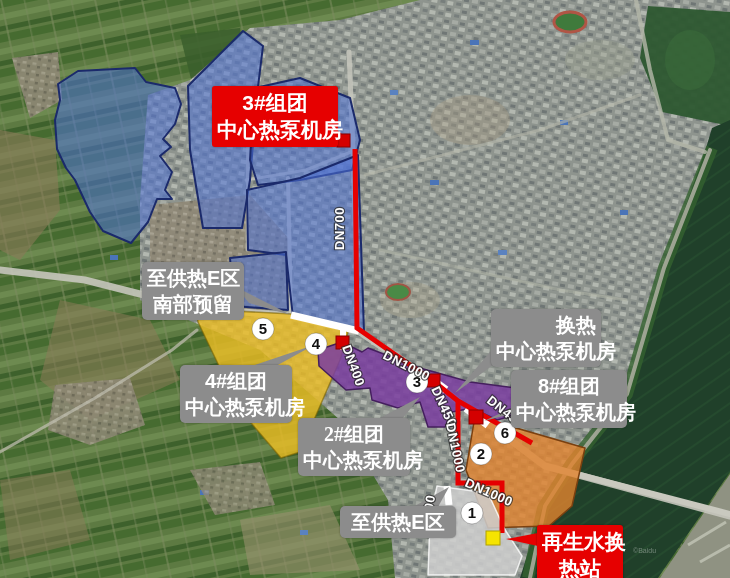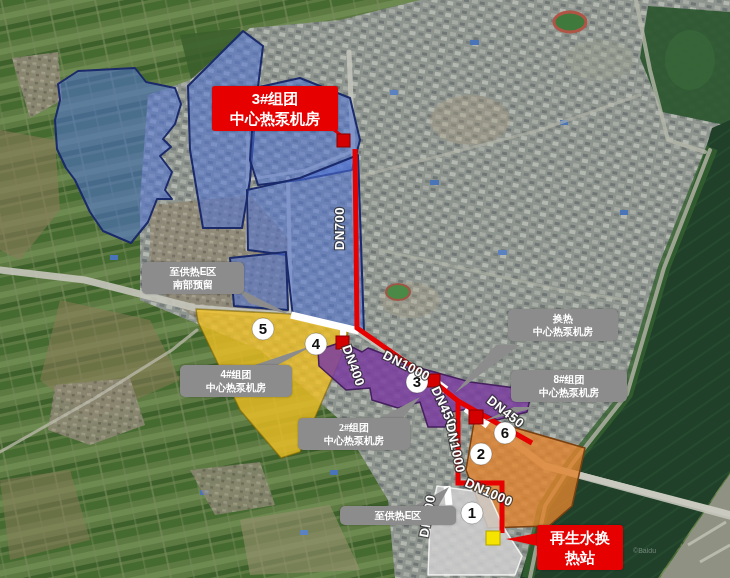--- a/index.html
+++ b/index.html
@@ -2,23 +2,23 @@
 <html><head>
 <meta charset="utf-8">
 <style>
   html,body{margin:0;padding:0;background:#222;}
   .stage{position:relative;width:730px;height:578px;overflow:hidden;
          font-family:"Liberation Sans","DejaVu Sans",sans-serif;}
   .stage svg{position:absolute;left:0;top:0;}
   .callout{position:absolute;color:#fff;font-weight:bold;text-align:center;
            line-height:1.3;z-index:5;}
   .callout span{display:block;white-space:nowrap;}
-  .callout.gray{background:#8c8c8c;border-radius:5px;font-size:10px;padding:3px 5px;
+  .callout.gray{background:#8c8c8c;border-radius:5px;font-size:20px;padding:3px 5px;
                 box-shadow:0 0 2px rgba(0,0,0,.35);}
-  .callout.red{background:#e60000;border-radius:3px;font-size:15px;padding:3px 5px;
+  .callout.red{background:#e60000;border-radius:3px;font-size:21px;padding:3px 5px;
                box-shadow:0 0 2px rgba(0,0,0,.4);}
   .watermark{position:absolute;left:633px;top:547px;font-size:7px;
              color:rgba(255,255,255,.35);z-index:4;}
   .dnlabel{font-size:13px;font-weight:bold;fill:#fff;stroke:rgba(40,40,40,.75);
            stroke-width:2.4px;paint-order:stroke;letter-spacing:.5px;}
   .cnum{font-size:15px;font-weight:bold;fill:#111;}
 </style>
 </head>
 <body>
 
@@ -212,21 +212,21 @@
 <div class="callout gray" style="left:180px;top:365px;width:102px;">
   <span>4#组团</span>
   <span>中心热泵机房</span>
 </div>
 
 <div class="callout gray" style="left:298px;top:418px;width:102px;font-family:Liberation Serif, serif;">
   <span>2#组团</span>
   <span>中心热泵机房</span>
 </div>
 
-<div class="callout gray" style="left:508px;top:309px;width:100px;">
+<div class="callout gray" style="left:491px;top:309px;width:100px;text-align:right;">
   <span>换热</span>
   <span>中心热泵机房</span>
 </div>
 
 <div class="callout gray" style="left:511px;top:370px;width:106px;">
   <span>8#组团</span>
   <span>中心热泵机房</span>
 </div>
 
 <div class="callout gray" style="left:340px;top:506px;width:106px;">

